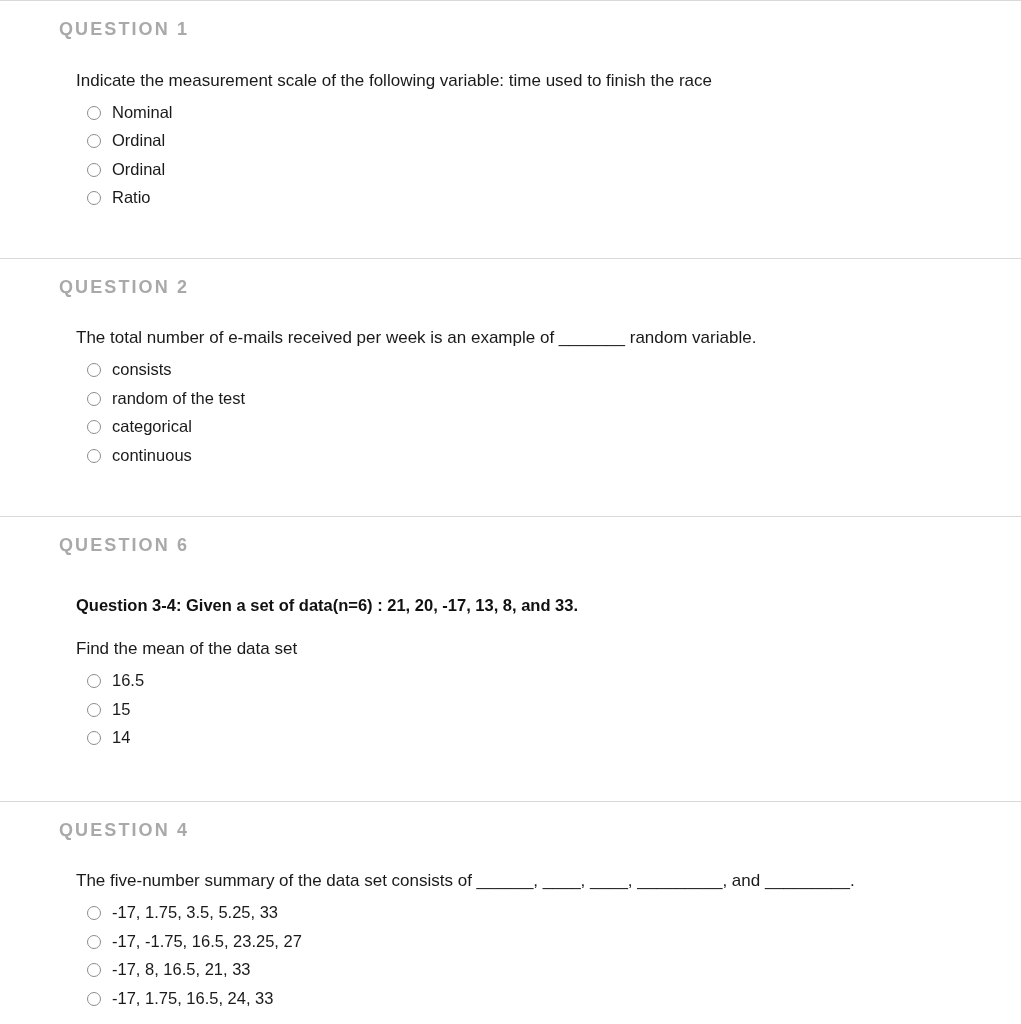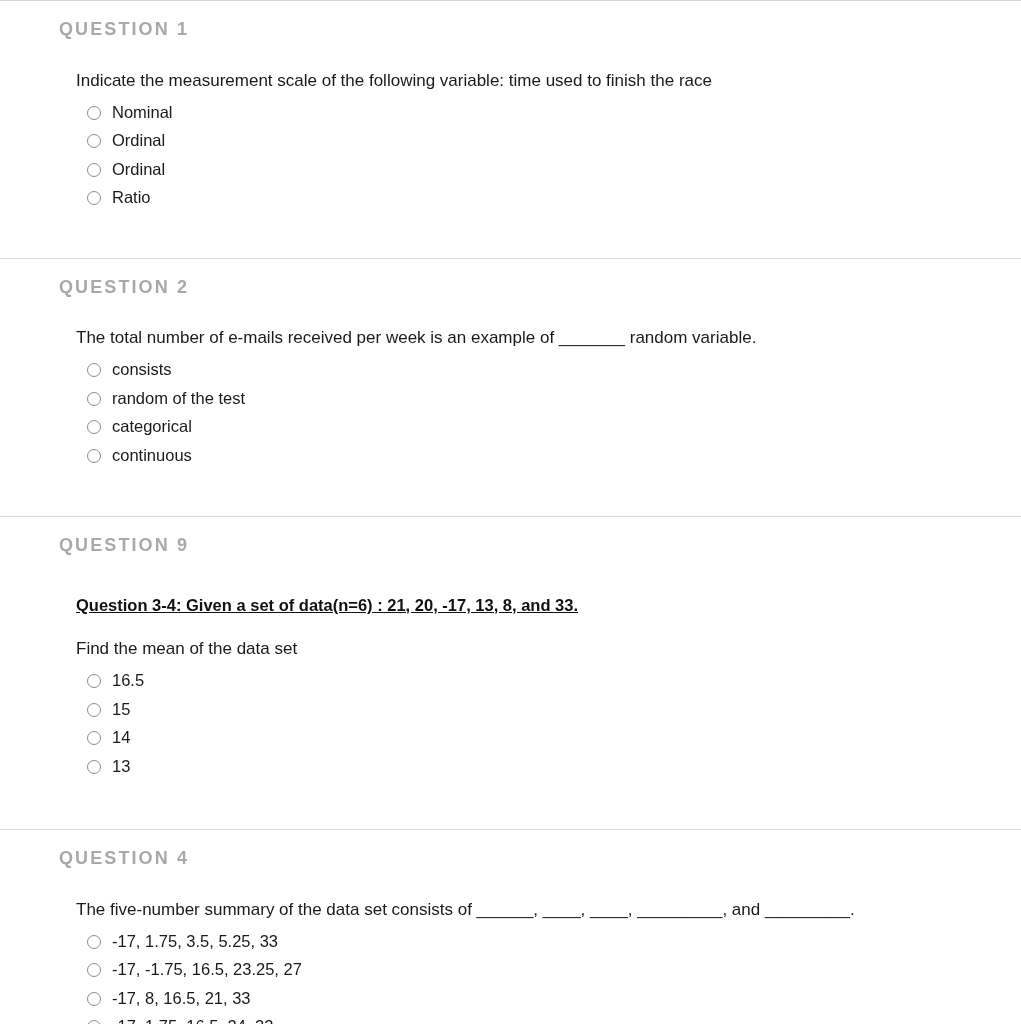--- a/index.html
+++ b/index.html
@@ -36,21 +36,20 @@
   }
   .q-body {
     padding: 0 0 0 76px;
   }
   .q-preamble {
     font-weight: bold;
     font-size: 16.5px;
     color: #111111;
     padding-top: 38px;
     line-height: 1.3;
-    text-decoration: underline;
   }
   .q-text {
     font-size: 17px;
     color: #1a1a1a;
     line-height: 1.35;
     padding-top: 29px;
   }
   .q-preamble + .q-text {
     padding-top: 22px;
   }
@@ -143,41 +142,37 @@
           <span class="option-label">continuous</span>
         </li>
       </ul>
       <div class="spacer-2"></div>
     </div>
   </section>
 
   <div class="rule"></div>
 
   <section class="question-block">
-    <div class="q-header">QUESTION 9</div>
+    <div class="q-header">QUESTION 6</div>
     <div class="q-body">
       <div class="q-preamble">Question 3-4: Given a set of data(n=6) : 21, 20, -17, 13, 8, and 33.</div>
       <div class="q-text">Find the mean of the data set</div>
       <ul class="options">
         <li class="option">
           <span class="radio"></span>
           <span class="option-label">16.5</span>
         </li>
         <li class="option">
           <span class="radio"></span>
           <span class="option-label">15</span>
         </li>
         <li class="option">
           <span class="radio"></span>
           <span class="option-label">14</span>
         </li>
-        <li class="option">
-          <span class="radio"></span>
-          <span class="option-label">13</span>
-        </li>
       </ul>
       <div class="spacer-3"></div>
     </div>
   </section>
 
   <div class="rule"></div>
 
   <section class="question-block">
     <div class="q-header">QUESTION 4</div>
     <div class="q-body">

